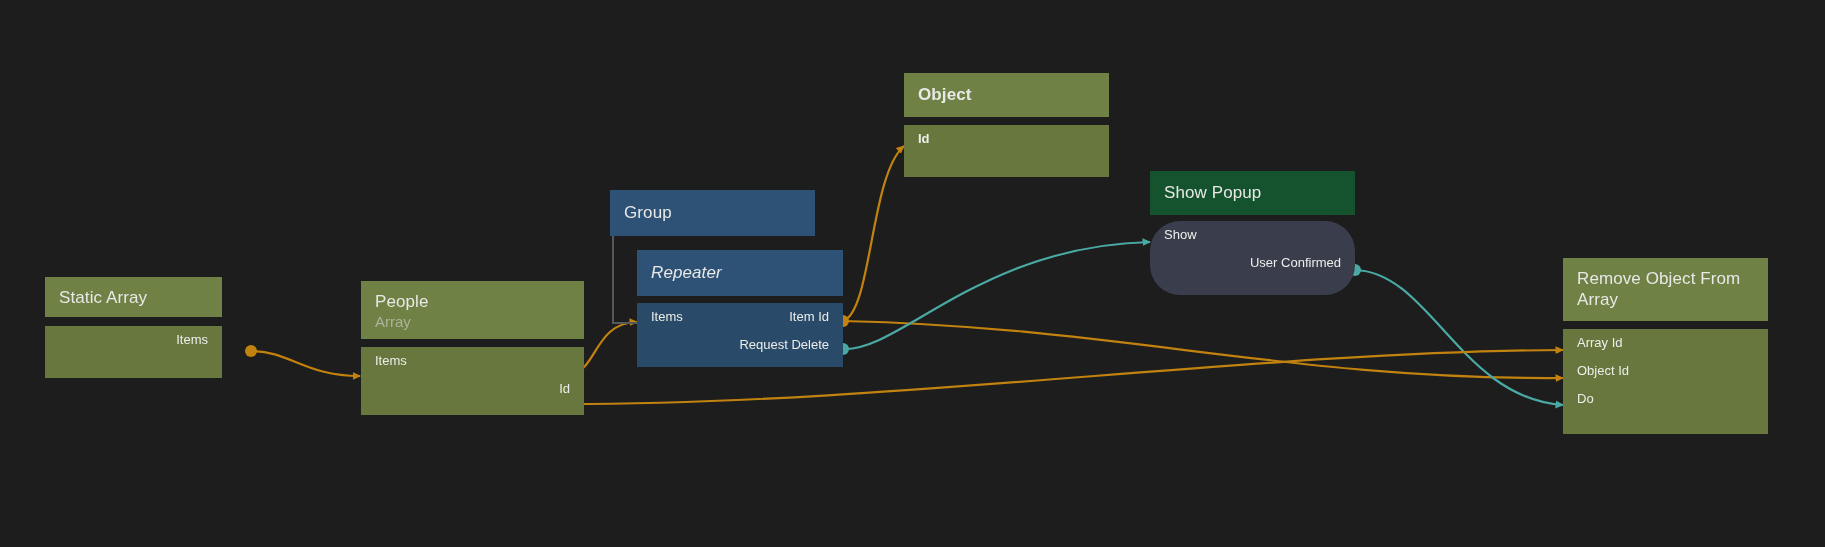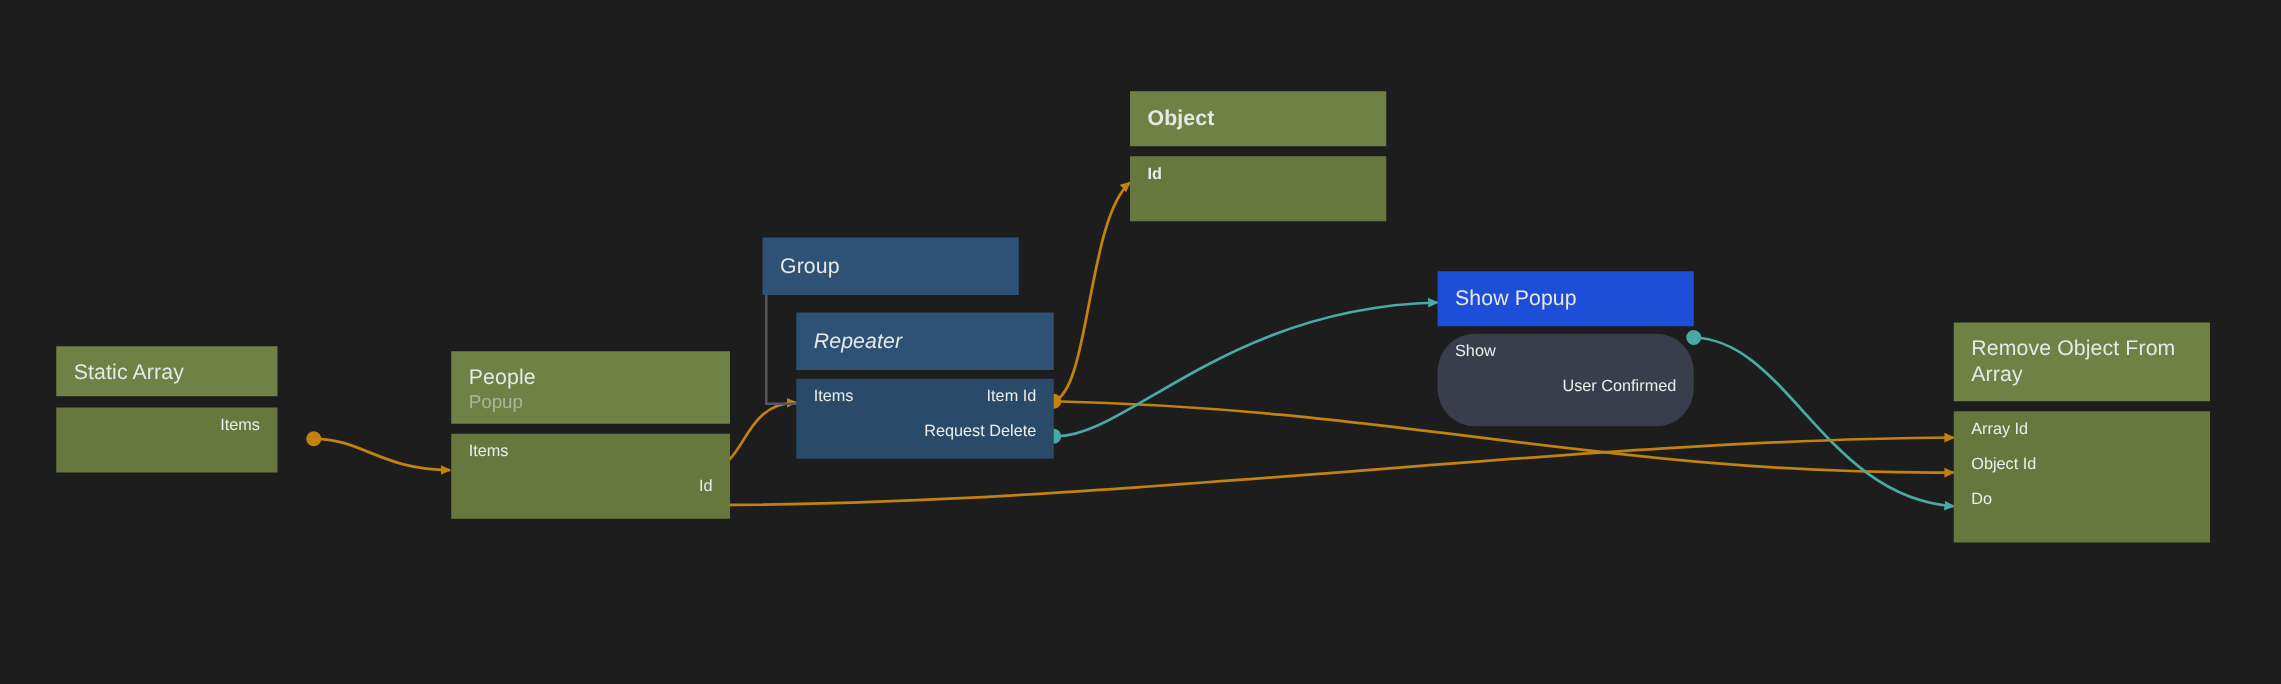--- a/index.html
+++ b/index.html
@@ -18,21 +18,21 @@
   .row.in{text-align:left;}
   .row.out{text-align:right;}
 
   
   .green .hdr{background:#6f8145;}
   .green .body{background:#67773e;}
   
   .blue .hdr{background:#2d5276;}
   .blue .body{background:#2a4a69;}
   
-  .slate .hdr{background:#1d4ed8;margin-top:46px;}
+  .slate .hdr{background:#14532d;}
   .slate .body{background:#3a3d4b;}
 
   
   .bracket{position:absolute;border-left:2px solid #55585c;border-bottom:2px solid #55585c;}
 </style>
 </head>
 <body>
 
 <div id="canvas">
 
@@ -77,21 +77,21 @@
     <div class="body" style="height:52px;">
       <div class="row out" style="margin-top:9px;">
         <span>Items</span>
       </div>
     </div>
   </div>
 
   <div class="node green" style="left:361px;top:281px;width:223px;">
     <div class="hdr" style="padding-bottom:8px;">
       <div class="title">People</div>
-      <div class="sub">Popup</div>
+      <div class="sub">Array</div>
     </div>
     <div class="body" style="height:68px;">
       <div class="row in" style="margin-top:8px;">
         <span>Items</span>
       </div>
       <div class="row out">
         <span>Id</span>
       </div>
     </div>
   </div>

